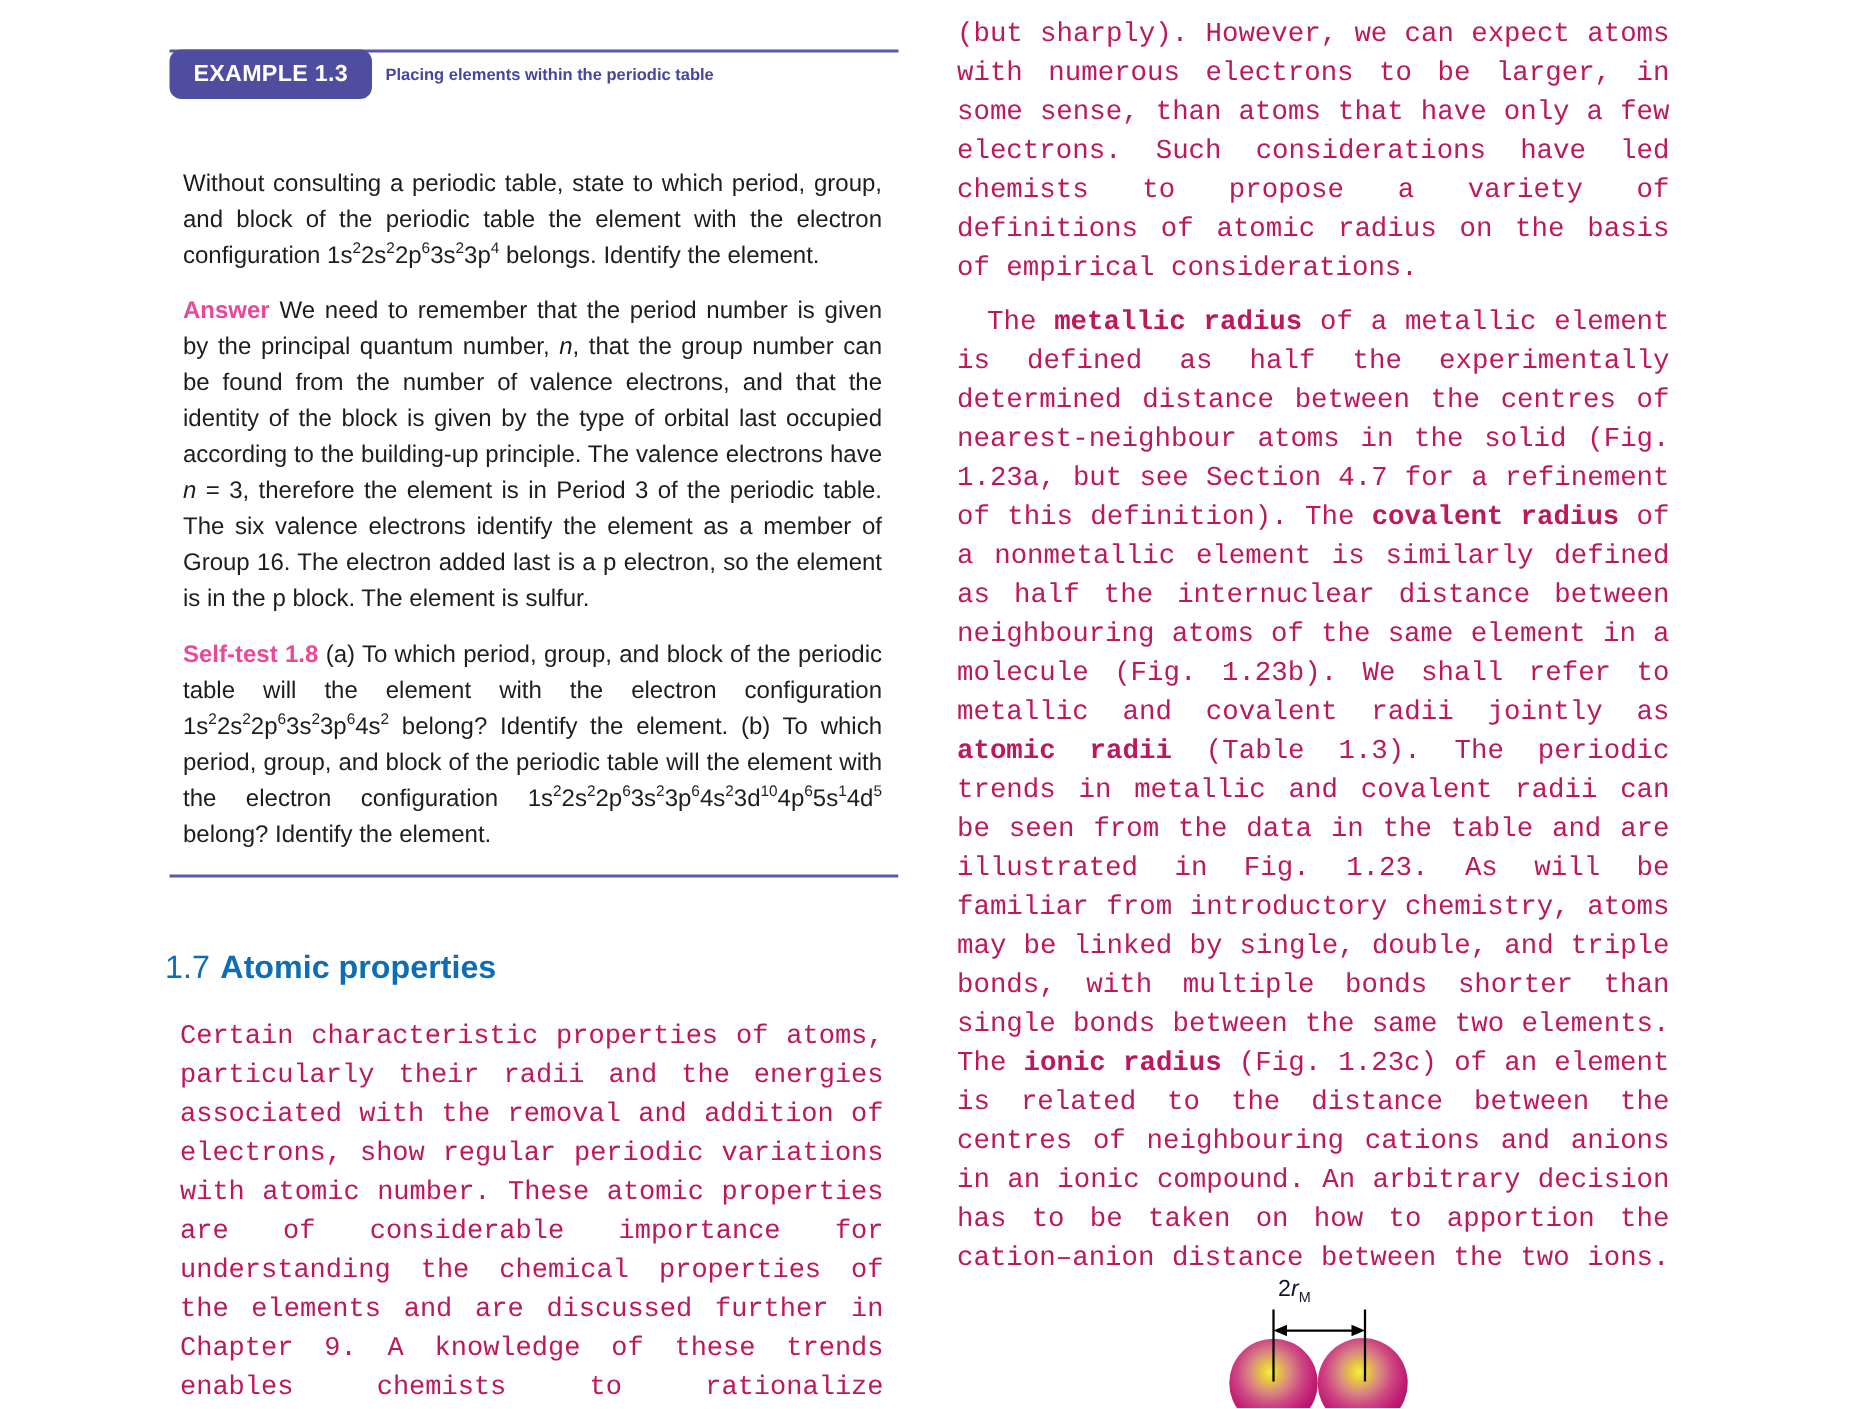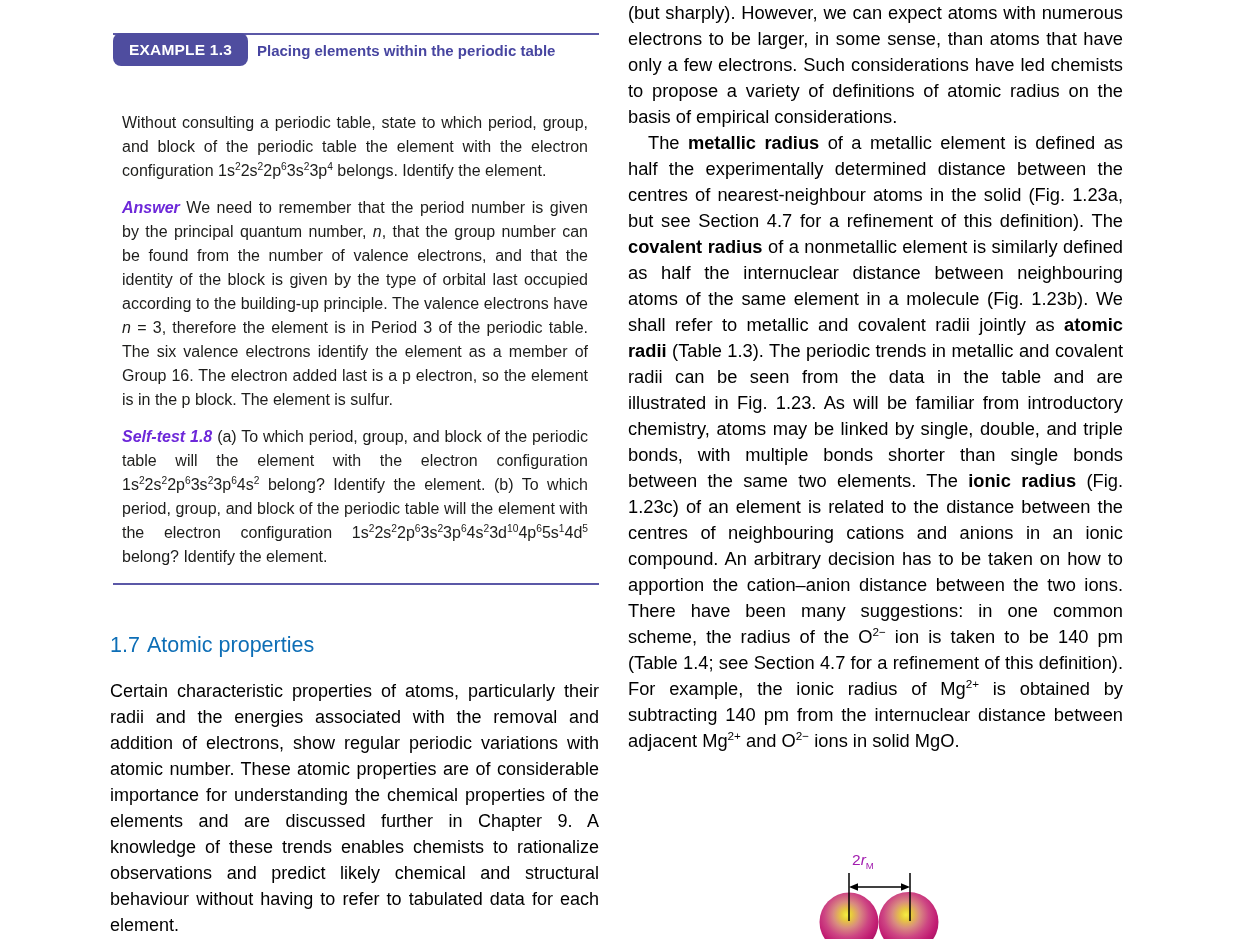--- a/index.html
+++ b/index.html
@@ -10,47 +10,47 @@
   .col-right{left:628px;width:495px;height:848px;overflow:hidden;}
 
   
   .example{font-family:"Liberation Sans",sans-serif;}
   .ex-header{position:relative;margin-top:33px;height:58px;}
   .ex-rule-top{position:absolute;top:0;left:3px;right:-1px;border-top:2.5px solid #5b58a7;}
   .badge{position:absolute;top:0;left:3px;width:135px;height:33px;background:#4f4d9f;
          color:#ffffff;border-radius:8px;font-weight:bold;font-size:15.5px;
          display:flex;align-items:center;justify-content:center;letter-spacing:.2px;}
   .ex-title{position:absolute;left:147px;top:5px;width:352px;margin:0;
-            font-size:15px;line-height:25px;font-weight:bold;color:#4745a0;}
+            font-size:11px;line-height:25px;font-weight:bold;color:#4745a0;}
   .ex-body{margin:13px 0 0;padding-left:12px;width:466px;font-size:16px;line-height:24px;
            text-align:justify;color:#1d1d1b;}
   .ex-body.first{margin-top:20px;}
-  .plabel{font-weight:bold;color:#6d28d9;font-style:italic;}
+  .plabel{font-weight:bold;color:#ec4899;}
   .ex-rule-bottom{margin:14px 0 0 3px;width:486px;border-top:2.5px solid #5b58a7;}
 
   
   .section-heading{margin:47px 0 0;font-family:"Liberation Sans",sans-serif;
                    font-size:21.5px;line-height:26px;color:#0d6eb6;font-weight:normal;}
   .secnum{margin-right:7px;}
-  .sectitle{font-weight:normal;}
+  .sectitle{font-weight:bold;}
 
   
-  .body-para{font-family:Liberation Sans, sans-serif;font-size:18px;line-height:26px;
-             text-align:justify;margin:0;color:#000000;}
+  .body-para{font-family:Liberation Mono, monospace;font-size:18px;line-height:26px;
+             text-align:justify;margin:10px;color:#be185d;}
   .col-left .body-para{margin-top:20px;}
   .col-right .body-para{font-size:18.3px;}
   .indent{text-indent:20px;}
   sup{font-size:64%;line-height:0;vertical-align:super;}
   sub{font-size:64%;line-height:0;vertical-align:sub;}
 
   
   .figure{position:absolute;left:800px;top:850px;width:170px;height:89px;}
   .figure svg{position:absolute;left:0;top:0;}
   .fig-label{position:absolute;left:52px;top:1px;font-family:"Liberation Sans",sans-serif;
-             font-size:15.5px;color:#a21caf;}
+             font-size:15.5px;color:#0f172a;}
   .fig-label sub{font-size:62%;}
 </style>
 </head>
 <body>
 
 <div class="page">
 
   <div class="col col-left">
     <section class="example">
       <div class="ex-header">

